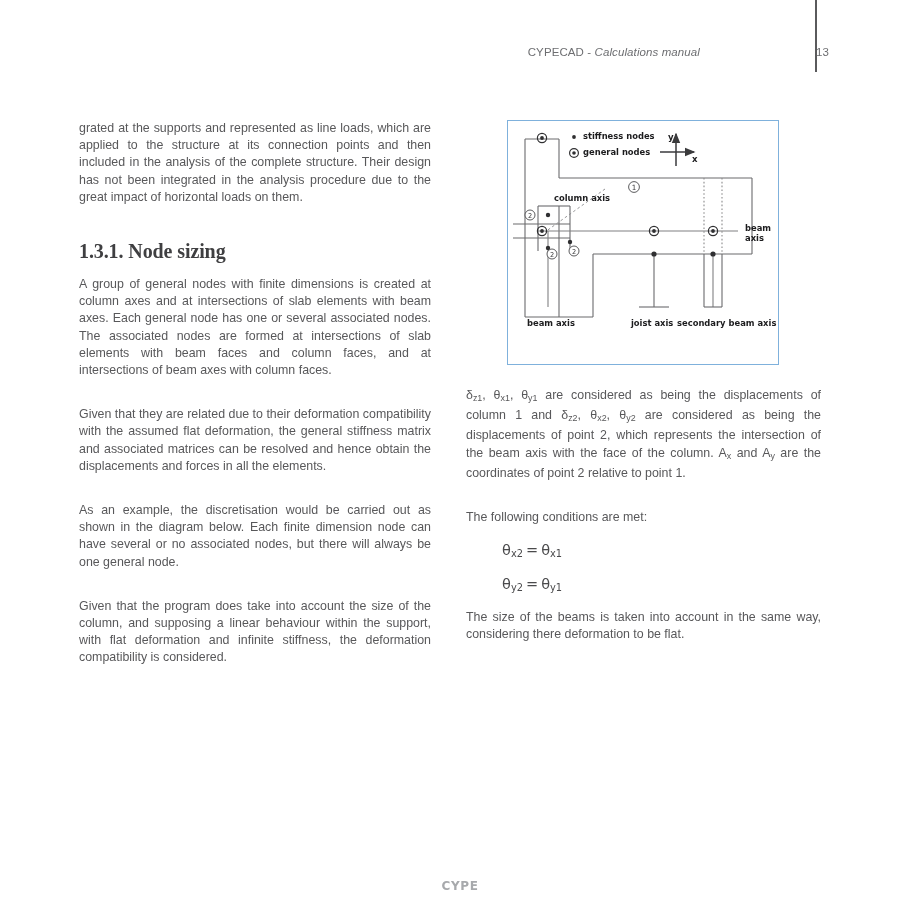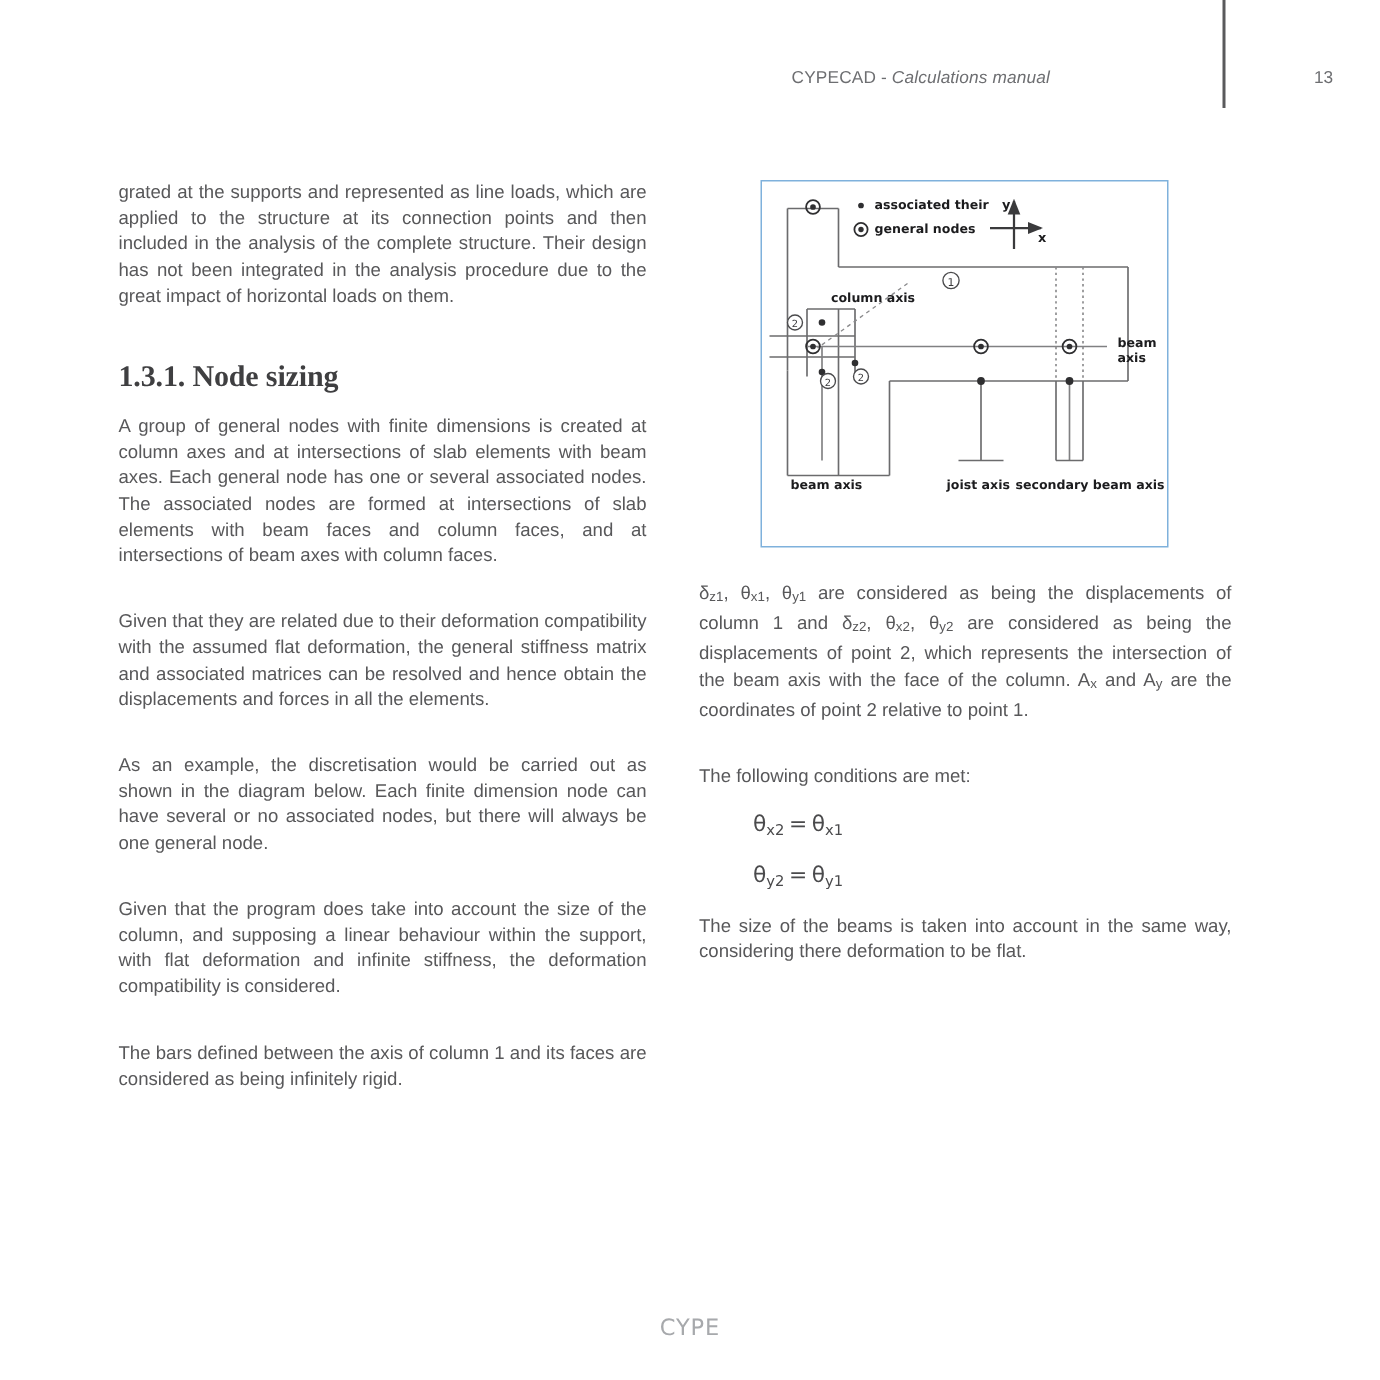--- a/index.html
+++ b/index.html
@@ -37,21 +37,21 @@
     right: 112px;
     top: 46px;
     font-size: 11.5px;
     color: #6d6e71;
     letter-spacing: 0.1px;
     white-space: nowrap;
   }
   #header-title .ital { font-style: italic; }
   #header-page {
     position: absolute;
-    left: 876px;
+    left: 816px;
     top: 46px;
     font-size: 11.5px;
     color: #6d6e71;
   }
 
   
   #col-left {
     position: absolute;
     left: 79px;
     top: 120px;
@@ -132,22 +132,22 @@
 
   
   #footer {
     position: absolute;
     left: 0;
     top: 876px;
     width: 920px;
     text-align: center;
   }
   #footer-text {
-    font-size: 15px;
-    font-weight: normal;
+    font-size: 12px;
+    font-weight: bold;
     color: #a7a9ac;
     letter-spacing: 0.6px;
     font-family: "DejaVu Sans", sans-serif;
     text-align: center;
   }
 </style>
 </head>
 <body>
 
 <div id="header">
@@ -171,21 +171,20 @@
   <div class="spacer-para"></div>
 
   <p class="body">As an example, the discretisation would be carried out as shown in the diagram below. Each finite dimension node can have several or no associated nodes, but there will always be one general node.</p>
 
   <div class="spacer-para"></div>
 
   <p class="body">Given that the program does take into account the size of the column, and supposing a linear behaviour within the support, with flat deformation and infinite stiffness, the deformation compatibility is considered.</p>
 
   <div class="spacer-para"></div>
 
-  <p class="body tight">The bars defined between the axis of column 1 and its faces are considered as being infinitely rigid.</p>
 </div>
 
 <div id="col-right">
 
   <div id="figure" style="position:relative;">
     <div id="figure-box">
       <svg id="figure-svg" width="269" height="242" viewBox="0 0 269 242">
         <defs>
           <marker id="arrH" markerWidth="7" markerHeight="7" refX="6" refY="3.2" orient="auto">
             <polygon points="0,0.4 7,3.2 0,6" fill="#3a3a3c"></polygon>
@@ -279,21 +278,21 @@
         </g>
 
         <circle cx="66" cy="16" r="1.9" fill="#2f2f31"></circle>
         <circle cx="66" cy="32" r="4.4" fill="none" stroke="#2f2f31" stroke-width="1.2"></circle>
         <circle cx="66" cy="32" r="1.8" fill="#2f2f31"></circle>
 
         <circle cx="126" cy="66" r="5.4" fill="#ffffff" stroke="#4a4a4c" stroke-width="0.9"></circle>
         <text x="126" y="69.4" font-family="DejaVu Sans, sans-serif" font-size="7.2" fill="#3a3a3c" text-anchor="middle">1</text>
       </svg>
 
-      <div style="position:absolute;left:75px;top:10px;font:bold 8.4px 'DejaVu Sans',sans-serif;color:#1c1c1e;">associated their</div>
+      <div style="position:absolute;left:75px;top:10px;font:bold 8.4px 'DejaVu Sans',sans-serif;color:#1c1c1e;">stiffness nodes</div>
       <div style="position:absolute;left:75px;top:26px;font:bold 8.4px 'DejaVu Sans',sans-serif;color:#1c1c1e;">general nodes</div>
 
       <div style="position:absolute;left:46px;top:72px;font:bold 8.4px 'DejaVu Sans',sans-serif;color:#1c1c1e;">column axis</div>
 
       <div style="position:absolute;left:160px;top:11px;font:bold 8.6px 'DejaVu Sans',sans-serif;color:#1c1c1e;">y</div>
       <div style="position:absolute;left:184px;top:33px;font:bold 8.6px 'DejaVu Sans',sans-serif;color:#1c1c1e;">x</div>
 
       <div style="position:absolute;left:237px;top:102px;font:bold 8.4px 'DejaVu Sans',sans-serif;color:#1c1c1e;line-height:10px;">
         <div>beam</div>
         <div>axis</div>

